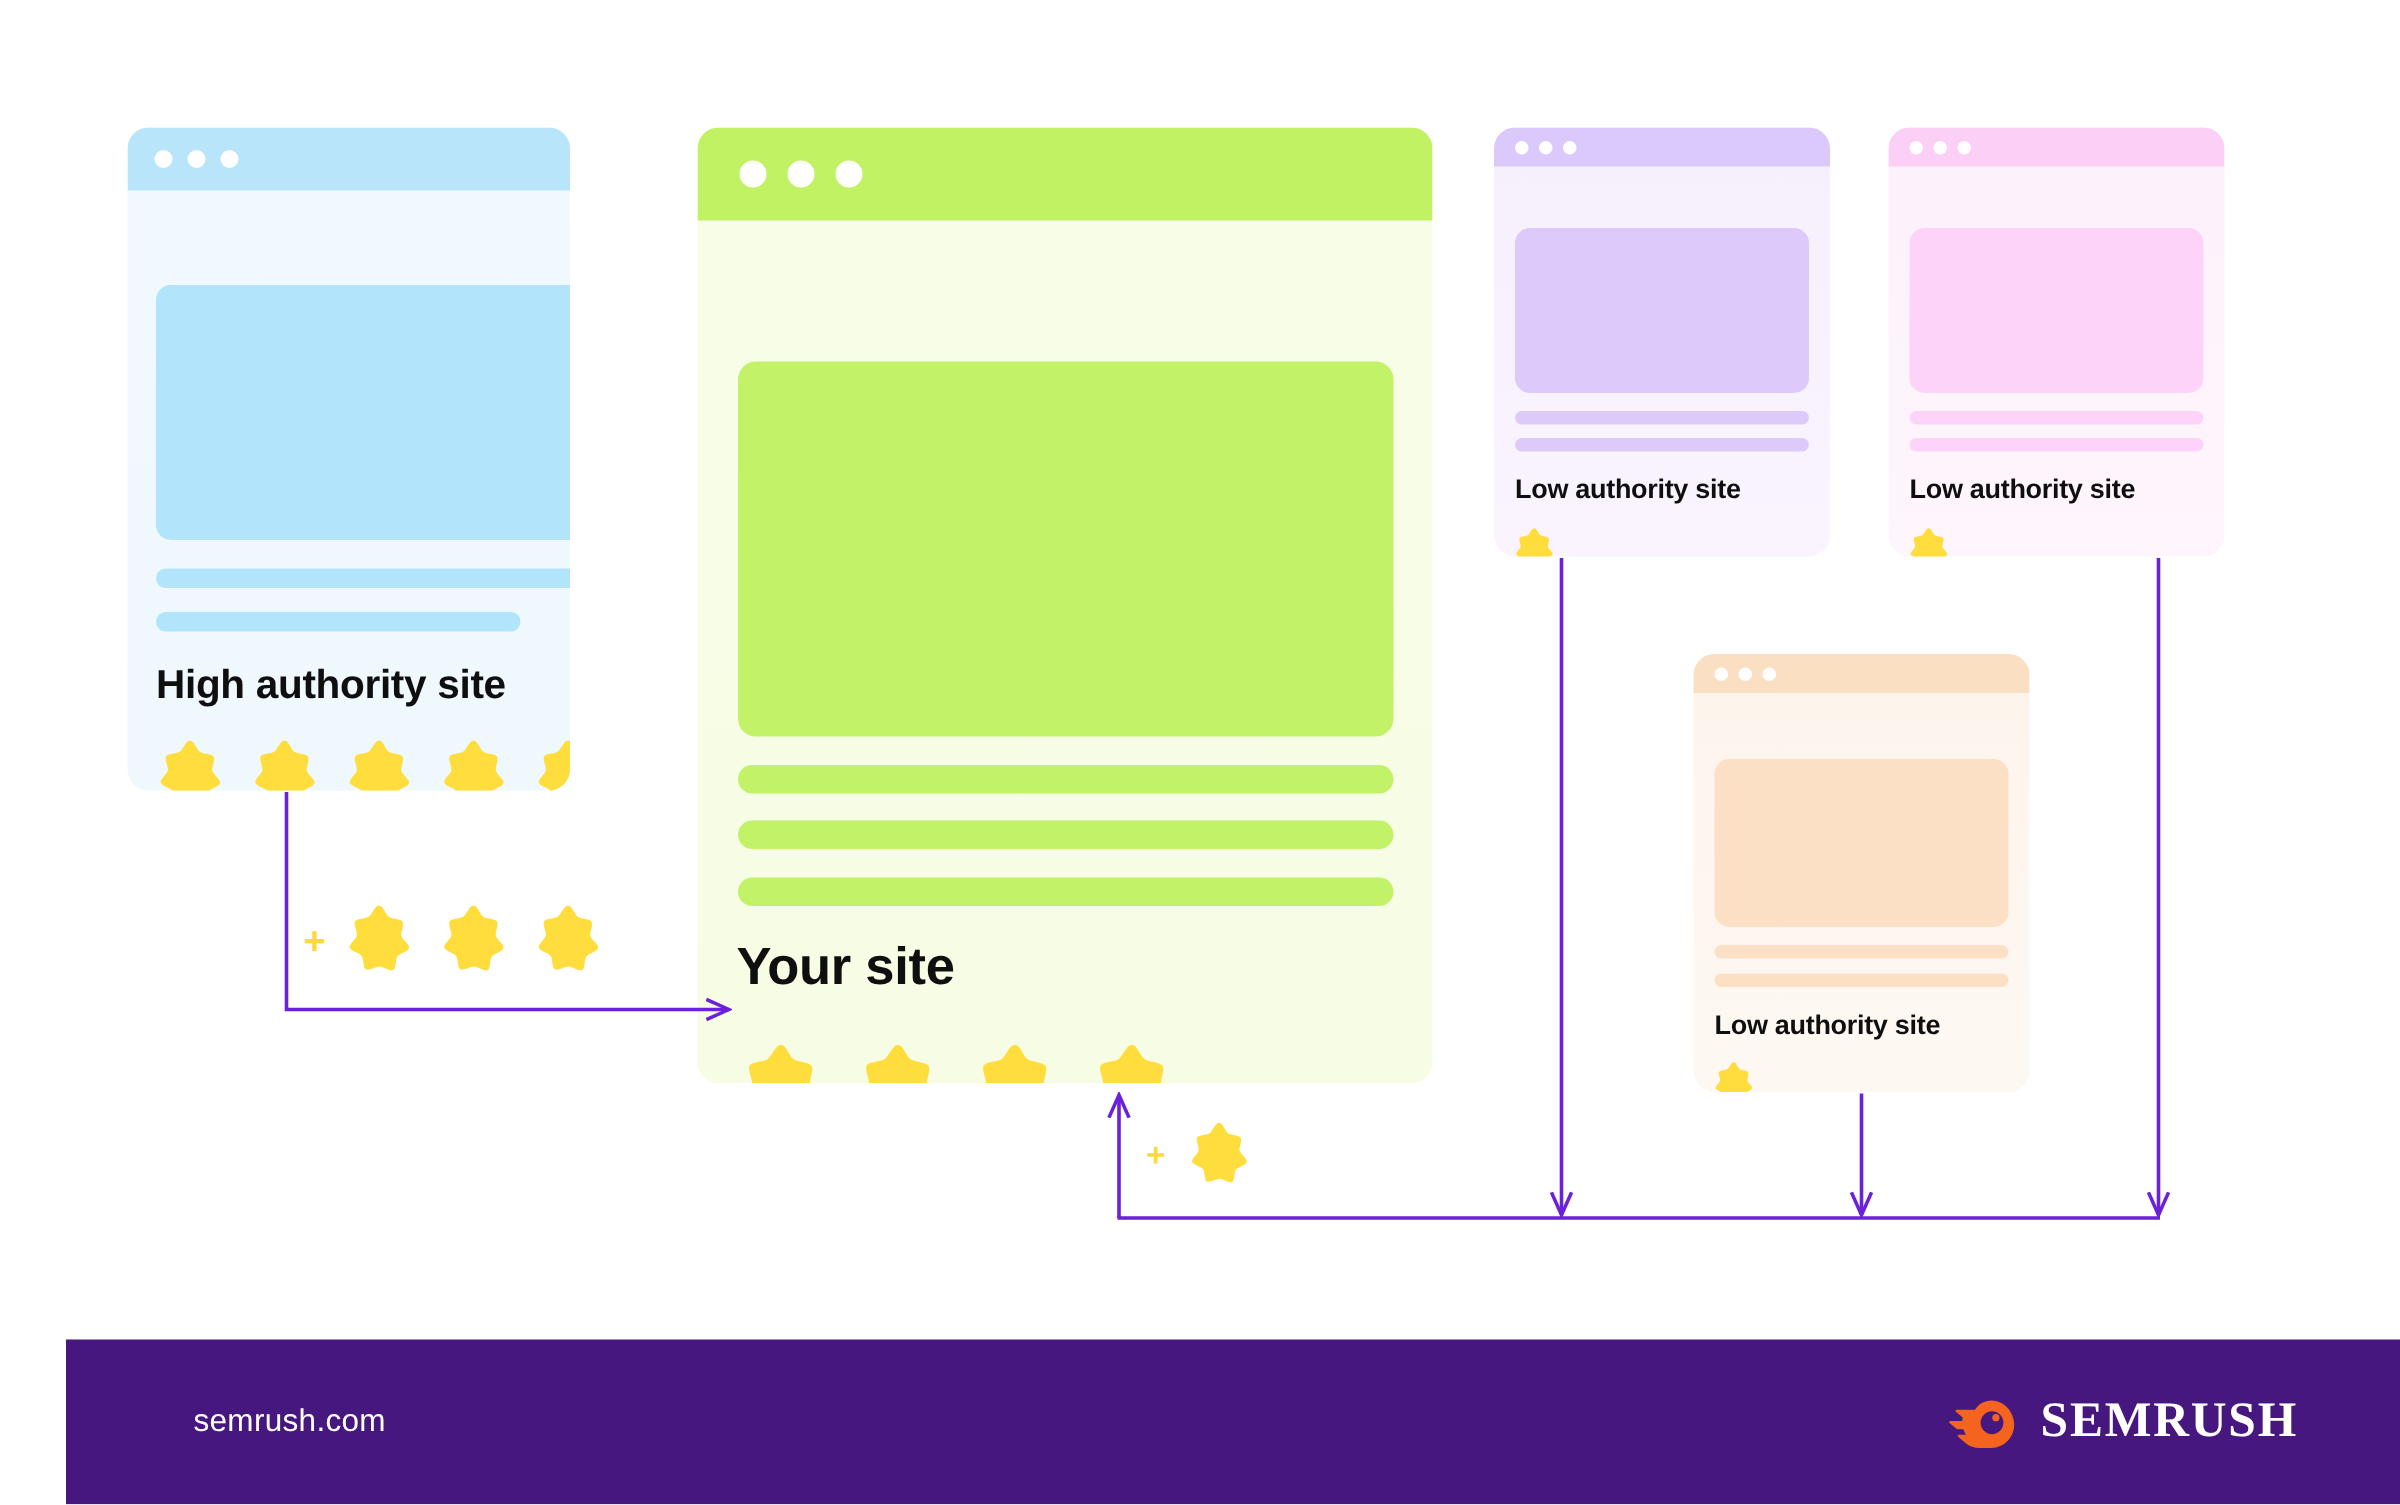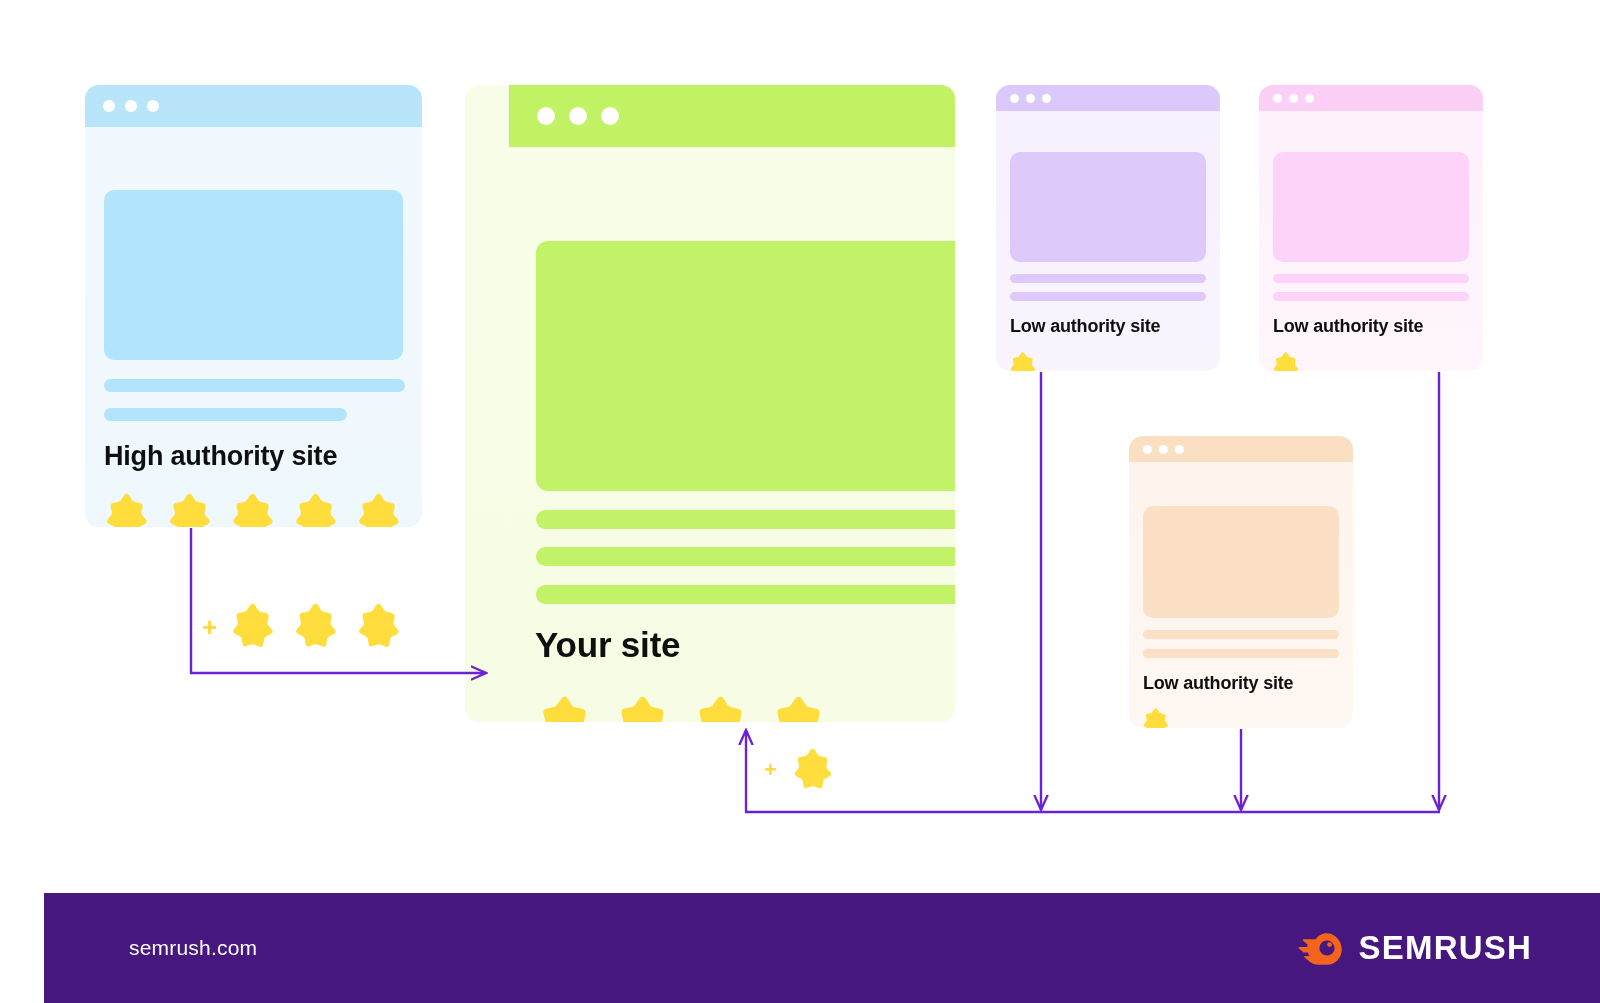--- a/index.html
+++ b/index.html
@@ -64,41 +64,40 @@
 
   
   .star {
     display: block;
   }
 
   
   
   #card-high {
     left: 85px; top: 85px;
-    width: 337px; height: 442px;
+    width: 295px; height: 442px;
     background: linear-gradient(180deg,#f1f9fe 0%,#eff8fd 100%);
   }
   #card-high .titlebar { height: 42px; background: #b9e5fa; padding-left: 18px; }
   #card-high .dot { width: 12px; height: 12px; margin-right: 10px; }
   #card-high .hero {
     position:absolute; left:19px; top:63px; width:299px; height:170px;
     background:#b2e4fb;
   }
   #card-high .l1 { position:absolute; left:19px; top:252px; width:301px; height:13px; background:#b2e4fb; }
   #card-high .l2 { position:absolute; left:19px; top:281px; width:243px; height:13px; background:#b2e4fb; }
   #card-high .card-label { position:absolute; left:19px; top:314px; font-size:27px; }
   #card-high .stars { position:absolute; left:16px; top:365px; }
   #card-high .star { width:52px; height:50px; margin-right:11px; }
 
   
   #card-your {
     left: 465px; top: 85px;
     width: 490px; height: 637px;
     background: linear-gradient(180deg,#f8fde8 0%,#f7fde4 100%);
-    padding-left: 44px;
   }
   #card-your .titlebar { height: 62px; background: #c1f263; padding-left: 28px; }
   #card-your .dot { width: 18px; height: 18px; margin-right: 14px; }
   #card-your .hero {
     position:absolute; left:27px; top:94px; width:437px; height:250px;
     background:#c2f267; border-radius:12px;
   }
   #card-your .l1 { position:absolute; left:27px; top:363px; width:437px; height:19px; background:#c2f267; }
   #card-your .l2 { position:absolute; left:27px; top:400px; width:437px; height:19px; background:#c2f267; }
   #card-your .l3 { position:absolute; left:27px; top:438px; width:437px; height:19px; background:#c2f267; }
@@ -193,20 +192,21 @@
     color: #ffffff;
     font-size: 21px;
     letter-spacing: 0.2px;
   }
   #footer-logo {
     position: absolute;
     right: 112px; top: 50%;
     transform: translateY(-50%);
     display: flex;
     align-items: center;
+    font-family: Liberation Serif, serif;
   }
   #footer-logo .wordmark {
     color: #ffffff;
     font-size: 33px;
     font-weight: 700;
     letter-spacing: 1.2px;
     margin-left: 15px;
   }
 </style>
 </head>

